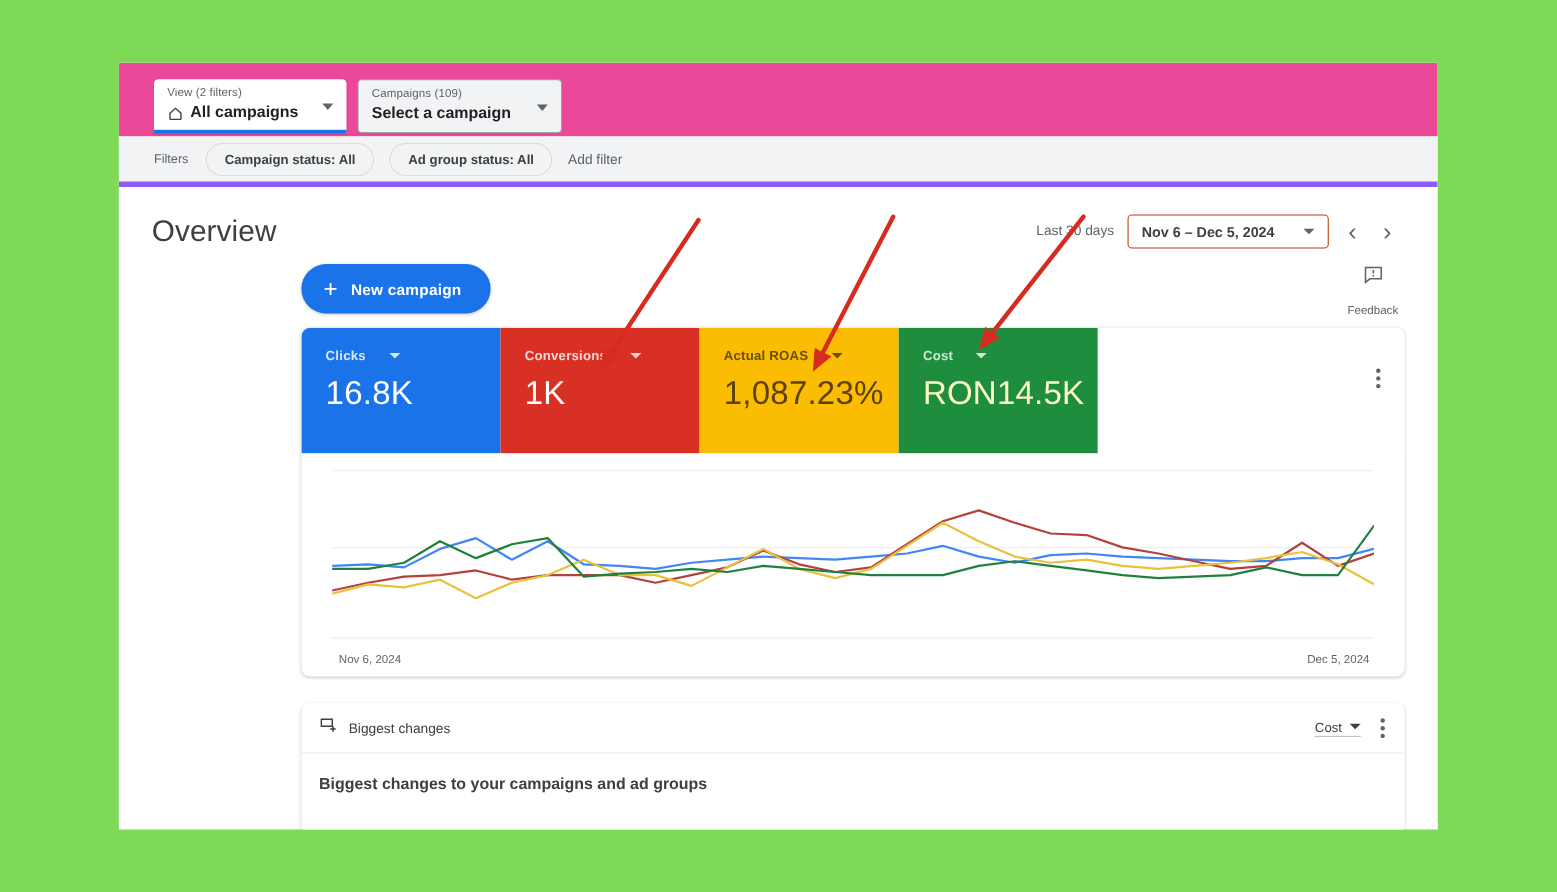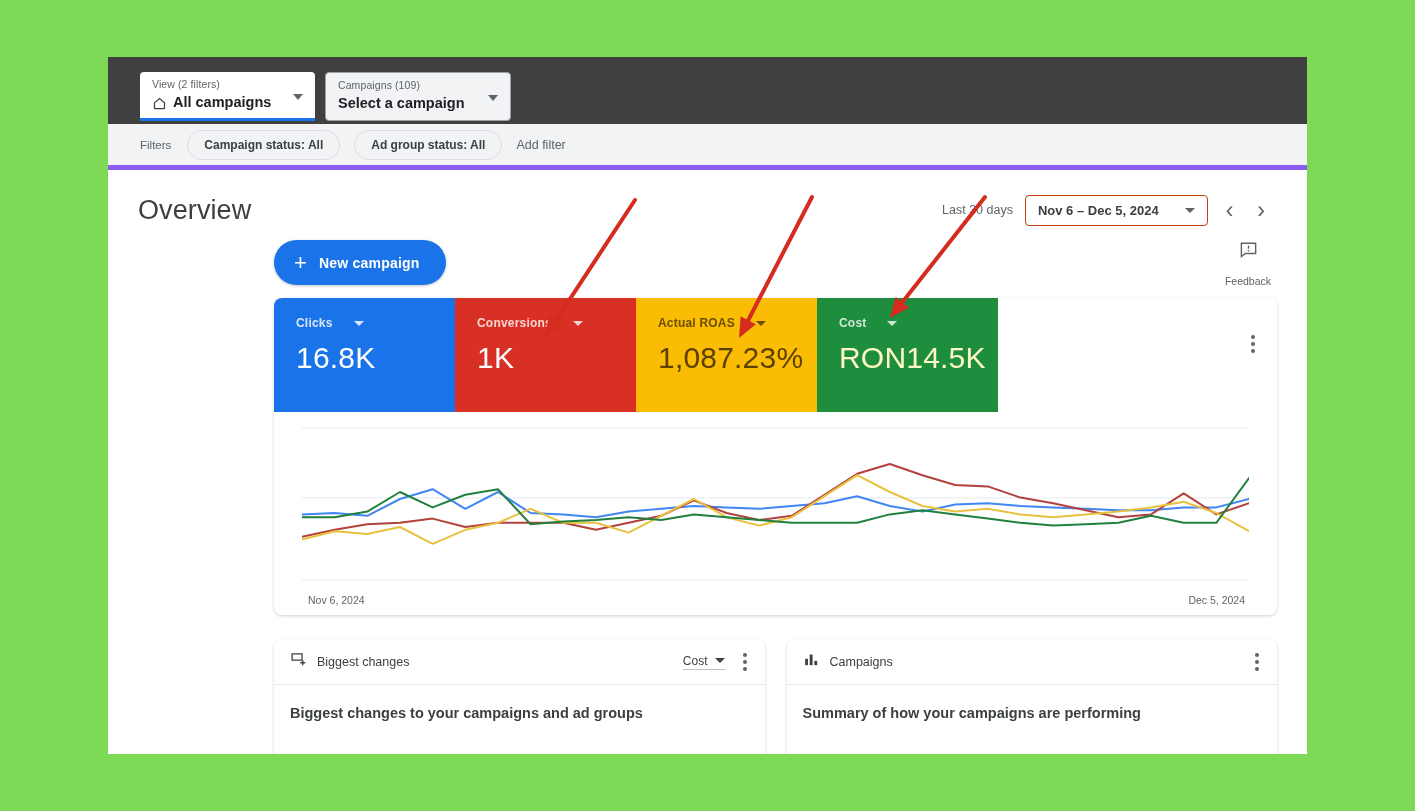--- a/index.html
+++ b/index.html
@@ -18,21 +18,21 @@
     position: absolute;
     left: 108px; top: 57px;
     width: 1199px; height: 697px;
     background: #f1f3f4;
     overflow: hidden;
   }
   
   .topbar {
     position: relative;
     height: 67px;
-    background: #404040;
+    background: #ec4899;
   }
   .view-pill {
     position: absolute; left: 32px; top: 15px;
     width: 175px; height: 49px;
     background: #ffffff;
     border-radius: 4px 4px 0 0;
     box-shadow: 0 1px 2px rgba(60,64,67,.2);
     padding: 6px 10px 0 12px;
   }
   .view-pill .underline {
@@ -318,40 +318,20 @@
                 <span class="kebab" style="position:static;">
                   <i></i>
                   <i></i>
                   <i></i>
                 </span>
               </div>
             </div>
             <div class="ic-body">Biggest changes to your campaigns and ad groups</div>
           </div>
 
-          <div class="info-card">
-            <div class="ic-head">
-              <span>
-                <svg viewBox="0 0 24 24" width="17" height="17">
-                  <rect x="3" y="11" width="4" height="9" fill="#3c4043"></rect>
-                  <rect x="9.5" y="5" width="4" height="15" fill="#3c4043"></rect>
-                  <rect x="16" y="14" width="4" height="6" fill="#3c4043"></rect>
-                </svg>
-              </span>
-              <span class="ic-title">Campaigns</span>
-              <div class="ic-right">
-                <span class="kebab" style="position:static;">
-                  <i></i>
-                  <i></i>
-                  <i></i>
-                </span>
-              </div>
-            </div>
-            <div class="ic-body">Summary of how your campaigns are performing</div>
-          </div>
 
         </div>
 
       </div>
     </div>
   </div>
 
   <svg id="arrows" viewBox="0 0 1415 811">
       <g>
         <line x1="635" y1="200" x2="552.1377299058917" y2="326.13478892103154" stroke="#d62b1f" stroke-width="4" stroke-linecap="round"></line>

